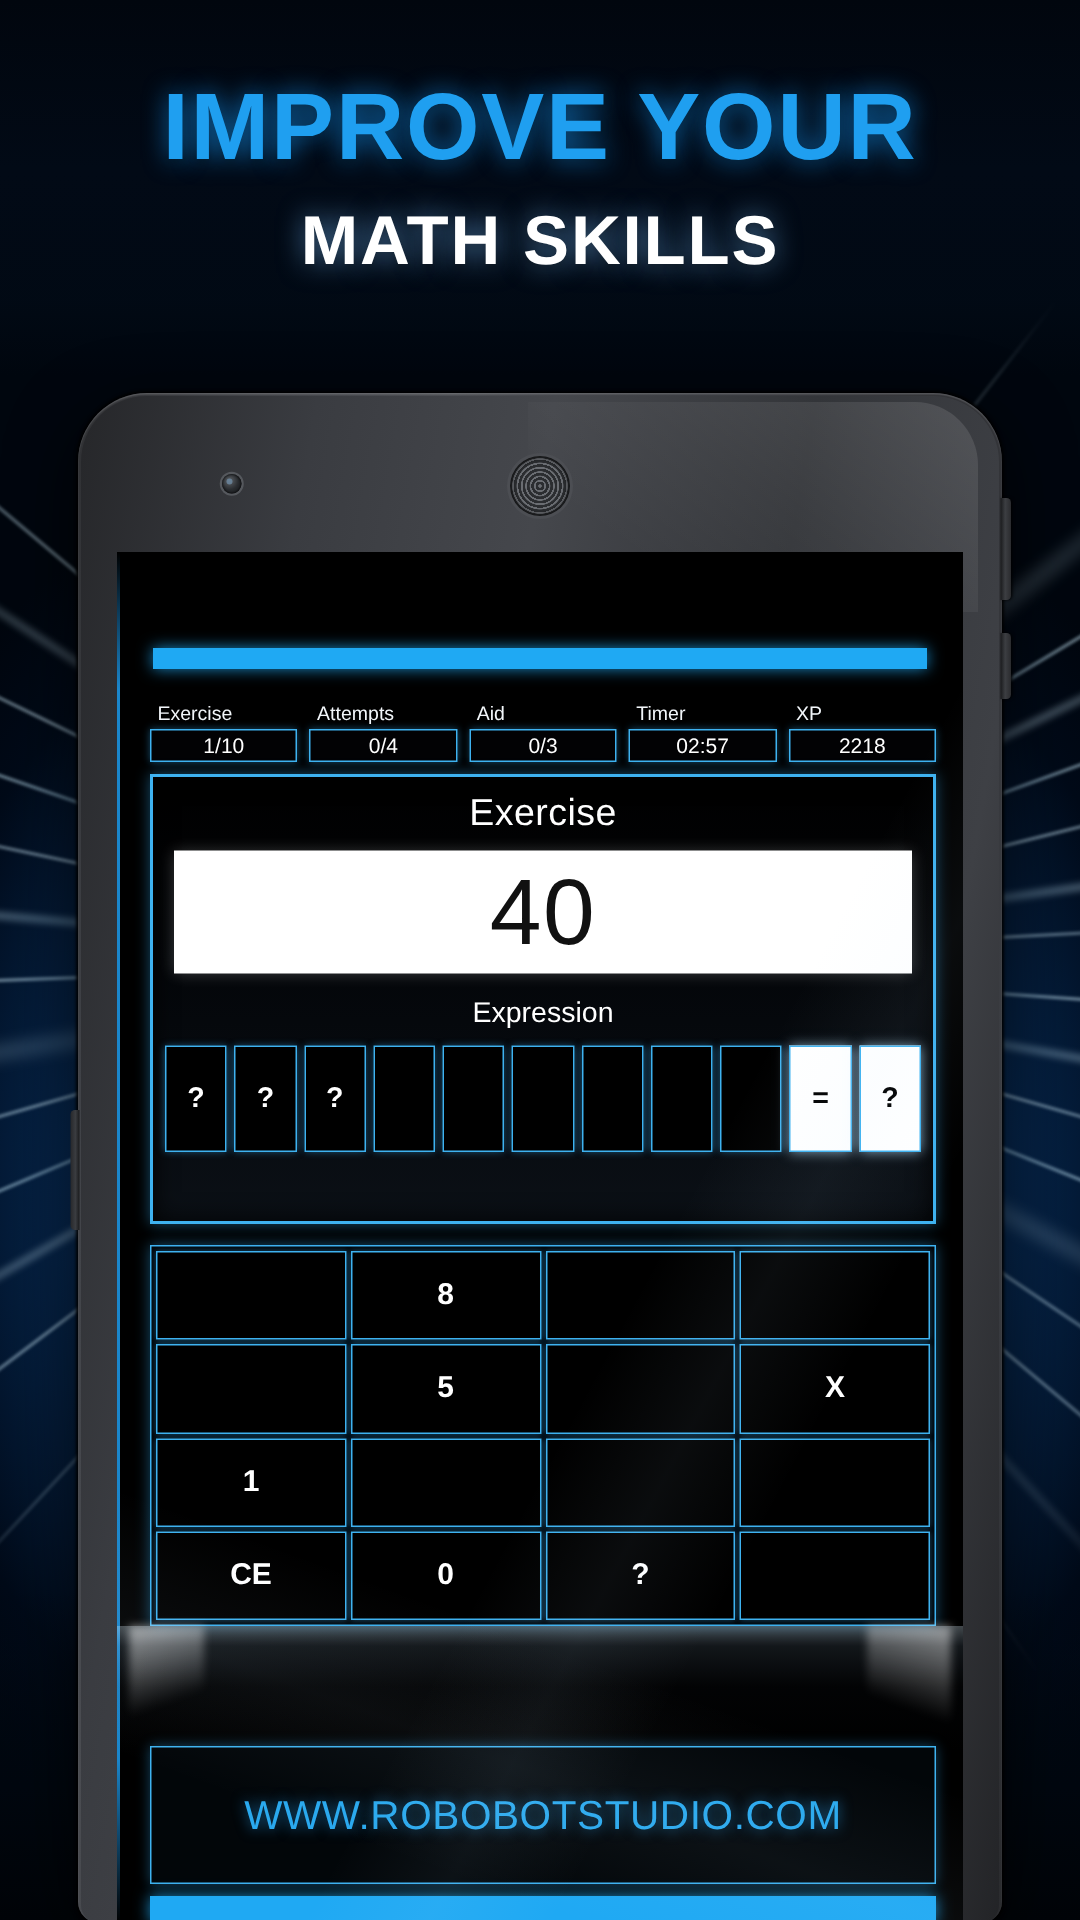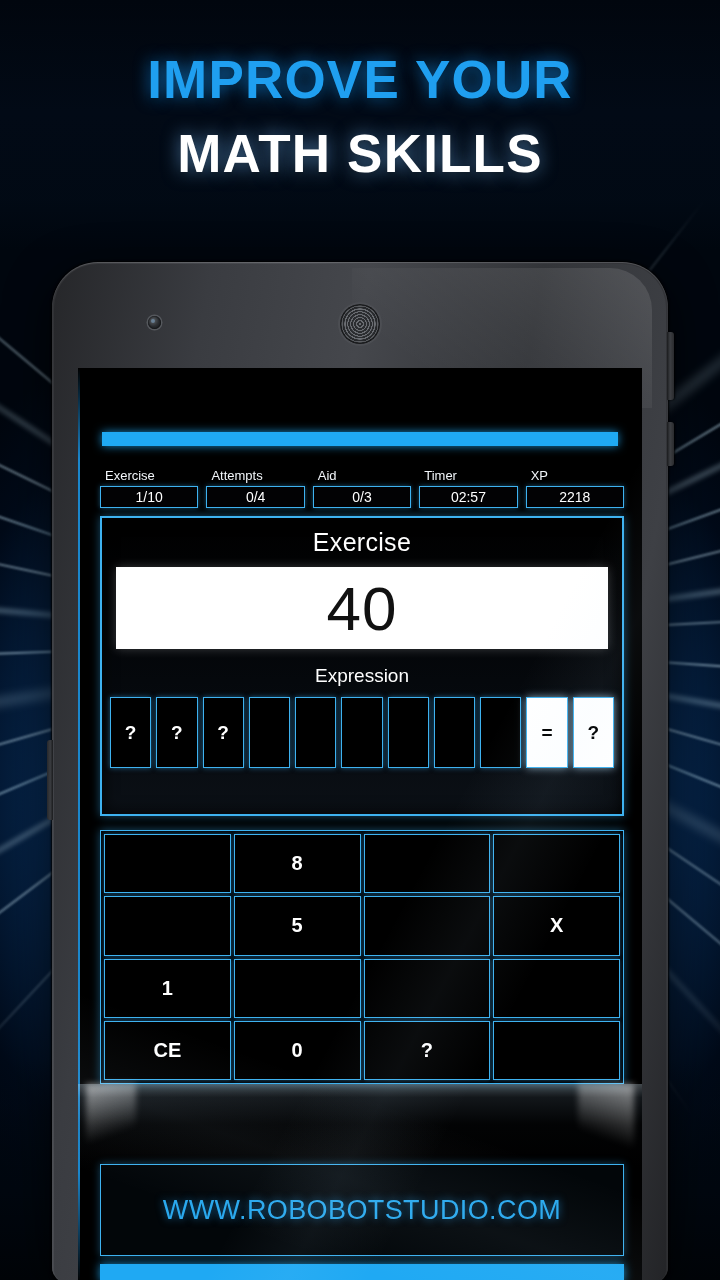--- a/index.html
+++ b/index.html
@@ -40,26 +40,26 @@
     background:radial-gradient(ellipse at center, rgba(120,205,255,0.30) 0%, rgba(60,160,235,0.14) 40%, rgba(0,0,0,0) 72%);
     filter:blur(12px);
   }
 
   
   #headline{
     position:absolute; left:0; top:52px; width:100%;
     text-align:center; z-index:30;
   }
   #headline .l1{
-    display:block; color:#1f9ff0; font-size:53px; font-weight:bold;
+    display:block; color:#1f9ff0; font-size:63px; font-weight:bold;
     letter-spacing:1.2px; line-height:1.05;
     text-shadow:0 0 16px rgba(20,140,230,.75), 0 2px 5px rgba(0,0,0,.7);
   }
   #headline .l2{
-    display:block; color:#ffffff; font-size:53px; font-weight:bold;
+    display:block; color:#ffffff; font-size:46px; font-weight:bold;
     letter-spacing:1.2px; line-height:1.05; margin-top:18px;
     text-shadow:0 0 18px rgba(120,190,255,.6), 0 2px 5px rgba(0,0,0,.7);
   }
 
   
   #phone{
     position:absolute; left:52px; top:262px; width:616px; height:1020px;
     z-index:20;
   }
   .phone-body{

